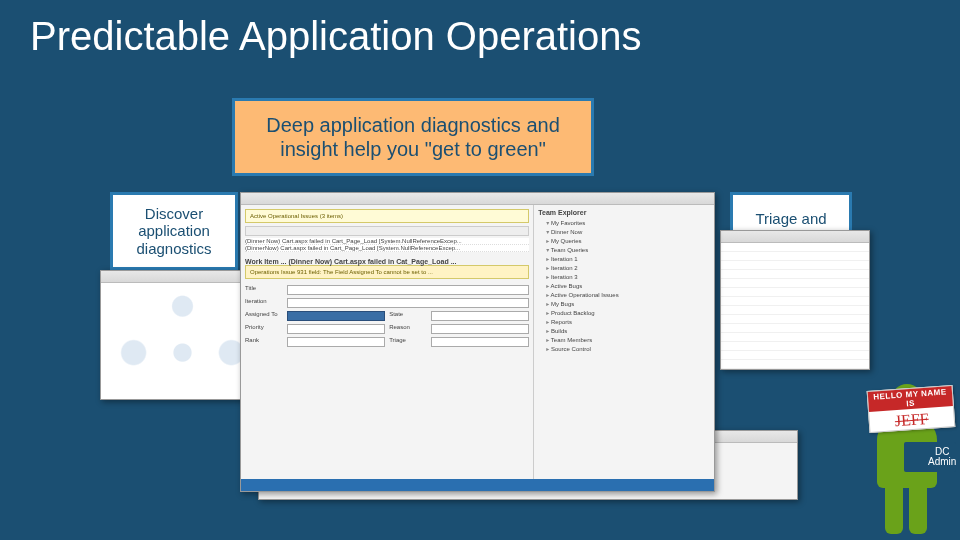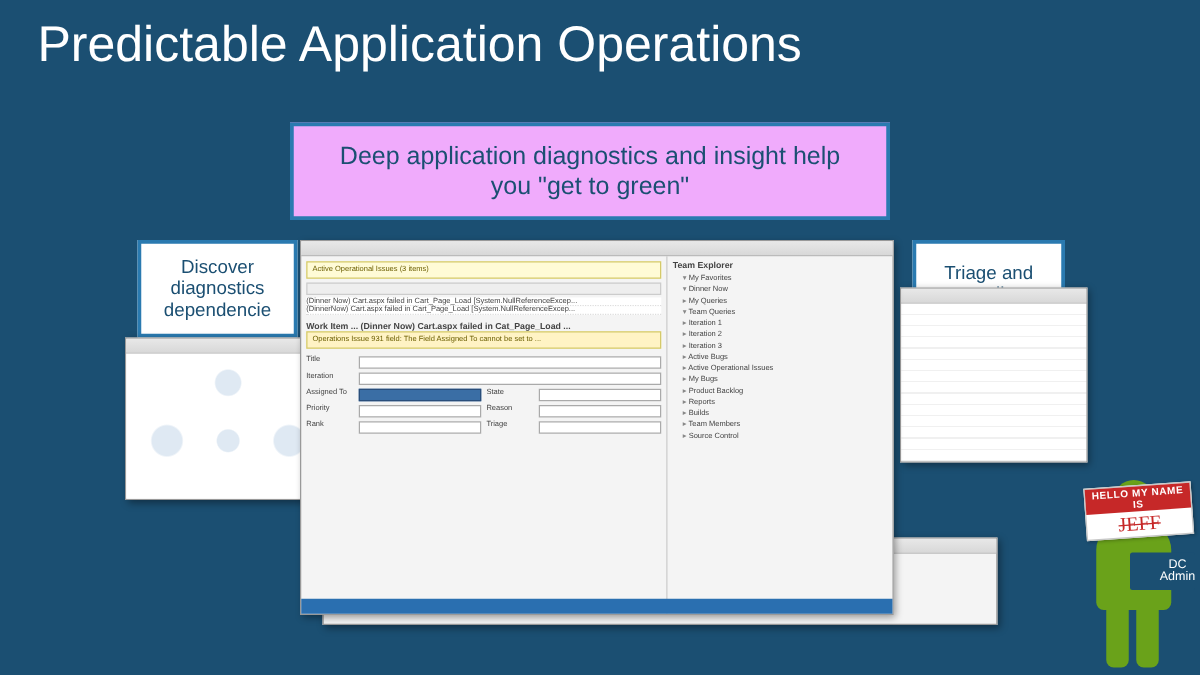--- a/index.html
+++ b/index.html
@@ -10,22 +10,22 @@
     color: #ffffff;
     font-size: 40px;
     font-weight: 300;
     position: absolute;
     top: 14px; left: 30px;
   }
 
   .center-callout {
     position: absolute;
     top: 98px; left: 232px;
-    width: 480px; height: 78px;
-    background: #f0abfc;
+    width: 362px; height: 78px;
+    background: #fdba74;
     border: 3px solid #2a7ab0;
     display: flex; align-items: center; justify-content: center;
     text-align: center;
     color: #1b4f72;
     font-size: 20px;
     line-height: 1.2;
     padding: 6px 18px;
   }
 
   .left-card {
@@ -117,37 +117,37 @@
     font-family: "Comic Sans MS", cursive;
     color: #c62828; font-size: 16px; text-align: center; padding-top: 2px;
     text-decoration: line-through;
     text-decoration-color: #c62828;
   }
   .persona .badge {
     position: absolute; top: 78px; right: -4px;
     width: 52px; height: 30px;
     background: #1b4f72;
     color: #fff; font-size: 10px;
-    display:flex; align-items:center; justify-content:center;
+    display:flex; align-items:center; justify-content:flex-start;
     text-align:center; line-height:1.05;
     border-radius: 2px;
     padding-left: 24px;
   }
 </style>
 </head>
 <body>
 
 <h1 class="slide-title">Predictable Application Operations</h1>
 
 <div class="center-callout">
   <span>Deep application diagnostics and insight help you "get to green"</span>
 </div>
 
 <div class="left-card">
-  <span>Discover diagnostics dependencie</span>
+  <span>Discover application diagnostics</span>
 </div>
 
 <div class="right-card">
   <span>Triage and remediate</span>
 </div>
 
 <div class="shot a">
   <div class="bar"></div>
   <div class="content" style="height:calc(100% - 12px); background:
     radial-gradient(circle at 50% 20%, #dfe9f3 8%, transparent 9%),

